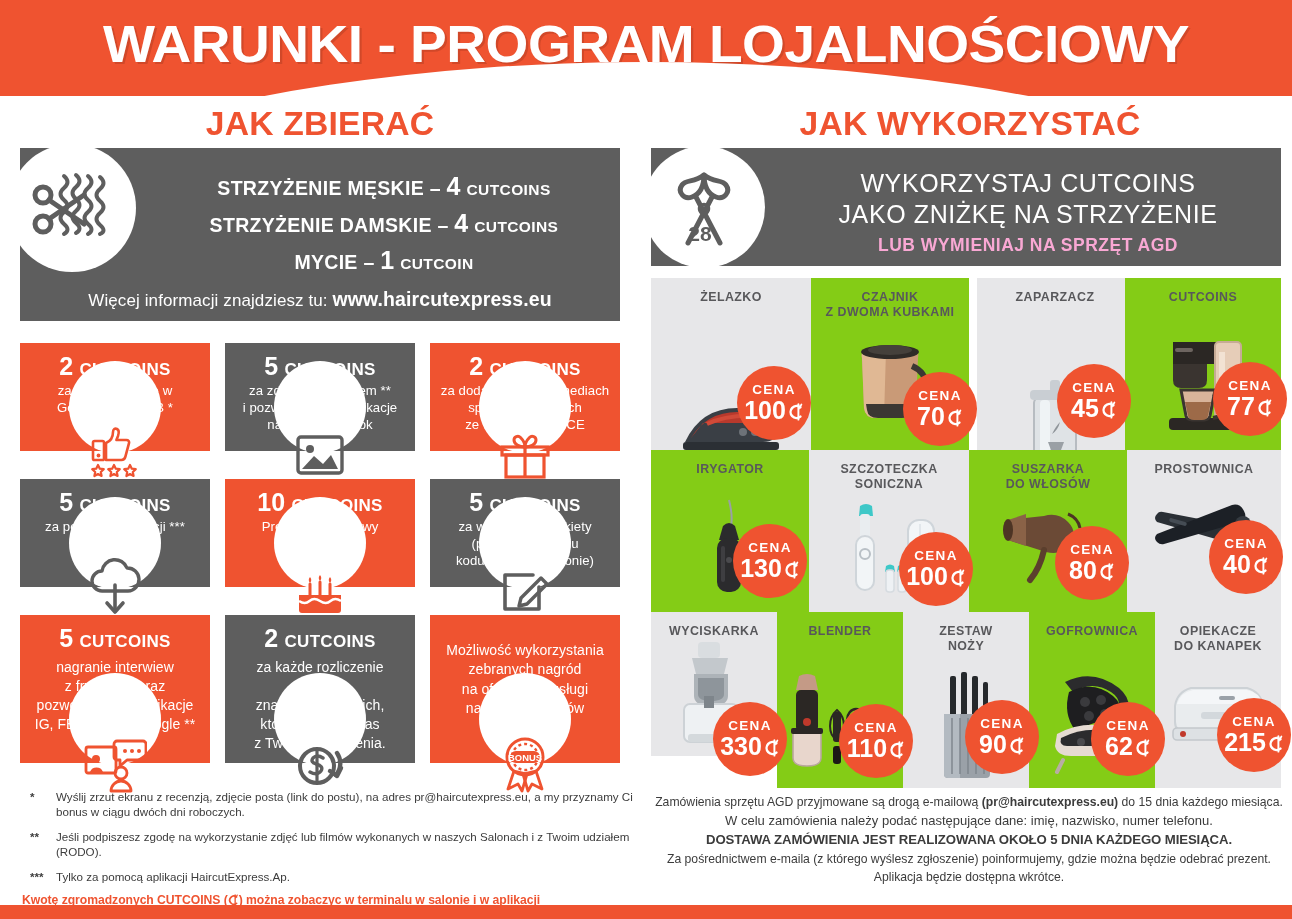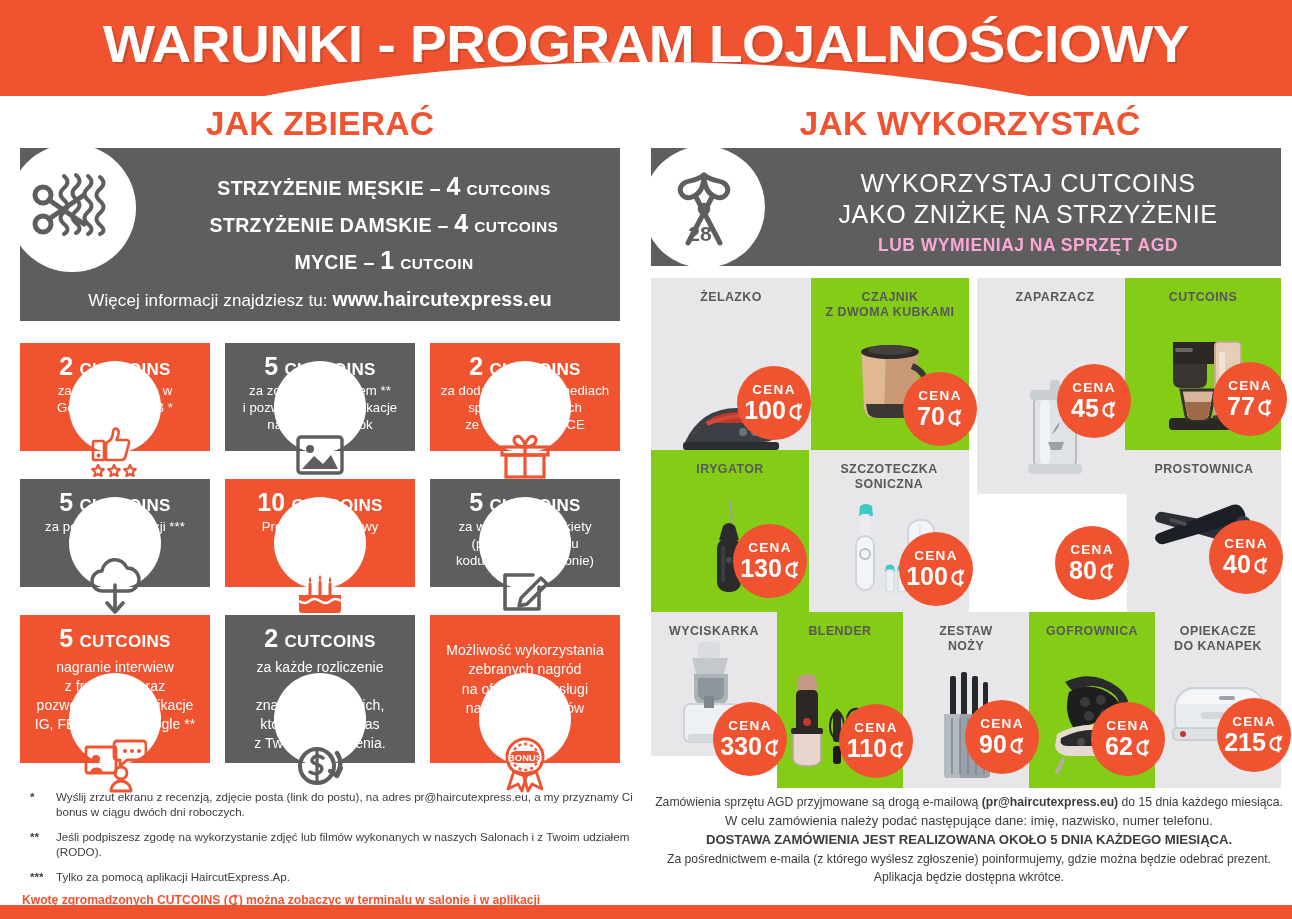--- a/index.html
+++ b/index.html
@@ -582,20 +582,35 @@
             </svg>
           </div>
         </div>
         <div class="badge" style="left: 248px; top: 254px;">
           <div class="b-cena">CENA</div>
           <div class="b-val">100<span class="cc"><svg width="16" height="17.92" viewBox="0 0 20 22" style="vertical-align:-2px">
                 <path d="M15.5 5.2 A7.5 7.5 0 1 0 15.5 16.8" fill="none" stroke="#ffffff" stroke-width="3.1" stroke-linecap="round"></path>
                 <path d="M13 1.4 L13 20.6" stroke="#ffffff" stroke-width="2.4" stroke-linecap="round"></path>
                 <path d="M16.8 1.6 L13.4 7" stroke="#ffffff" stroke-width="2.1" stroke-linecap="round"></path>
               </svg></span></div>
+        </div>
+        <div class="pcell peach" style="position: absolute; left: 318px; top: 172px; width: 158px; height: 162px; z-index: 3;">
+          <div class="pname">
+            <div>SUSZARKA</div>
+            <div>DO WŁOSÓW</div>
+          </div>
+          <div class="pimg">
+            <svg width="108" height="96" viewBox="0 0 108 96">
+              <path d="M14 26 q-6 10 0 20 l38 12 q16 4 24-8 q8-12-2-22 q-10-10-24-6Z" fill="#6b4a36"></path>
+              <path d="M14 26 q-6 10 0 20 l18 6 V20Z" fill="#8a6247"></path>
+              <ellipse cx="14" cy="36" rx="5" ry="11" fill="#4d3424"></ellipse>
+              <path d="M50 56 q-4 18-14 30" fill="none" stroke="#5b3f2d" stroke-width="6" stroke-linecap="round"></path>
+              <path d="M74 20 q10 4 12 14" fill="none" stroke="#4d3424" stroke-width="3"></path>
+            </svg>
+          </div>
         </div>
         <div class="badge" style="left: 404px; top: 248px;">
           <div class="b-cena">CENA</div>
           <div class="b-val">80<span class="cc"><svg width="16" height="17.92" viewBox="0 0 20 22" style="vertical-align:-2px">
                 <path d="M15.5 5.2 A7.5 7.5 0 1 0 15.5 16.8" fill="none" stroke="#ffffff" stroke-width="3.1" stroke-linecap="round"></path>
                 <path d="M13 1.4 L13 20.6" stroke="#ffffff" stroke-width="2.4" stroke-linecap="round"></path>
                 <path d="M16.8 1.6 L13.4 7" stroke="#ffffff" stroke-width="2.1" stroke-linecap="round"></path>
               </svg></span></div>
         </div>
         <div class="pcell grey" style="position: absolute; left: 476px; top: 172px; width: 154px; height: 162px; z-index: 3;">

